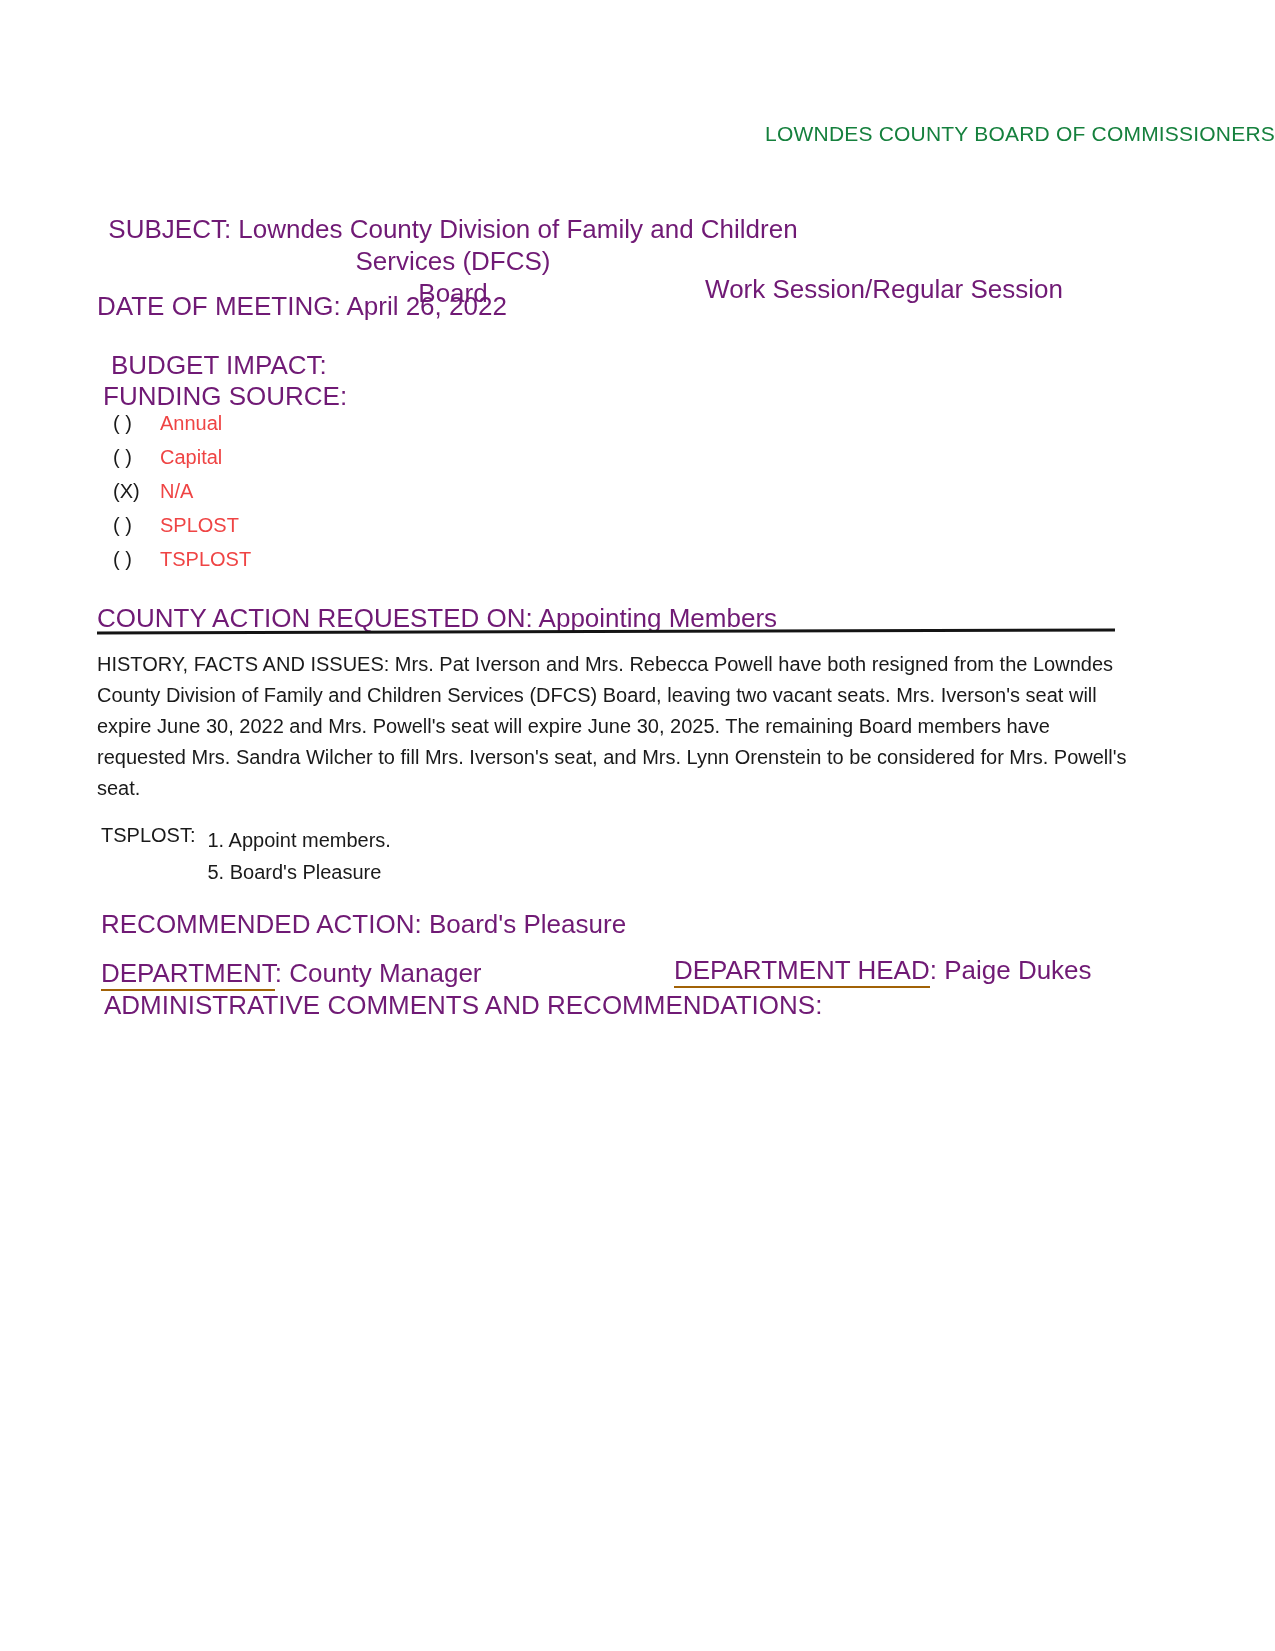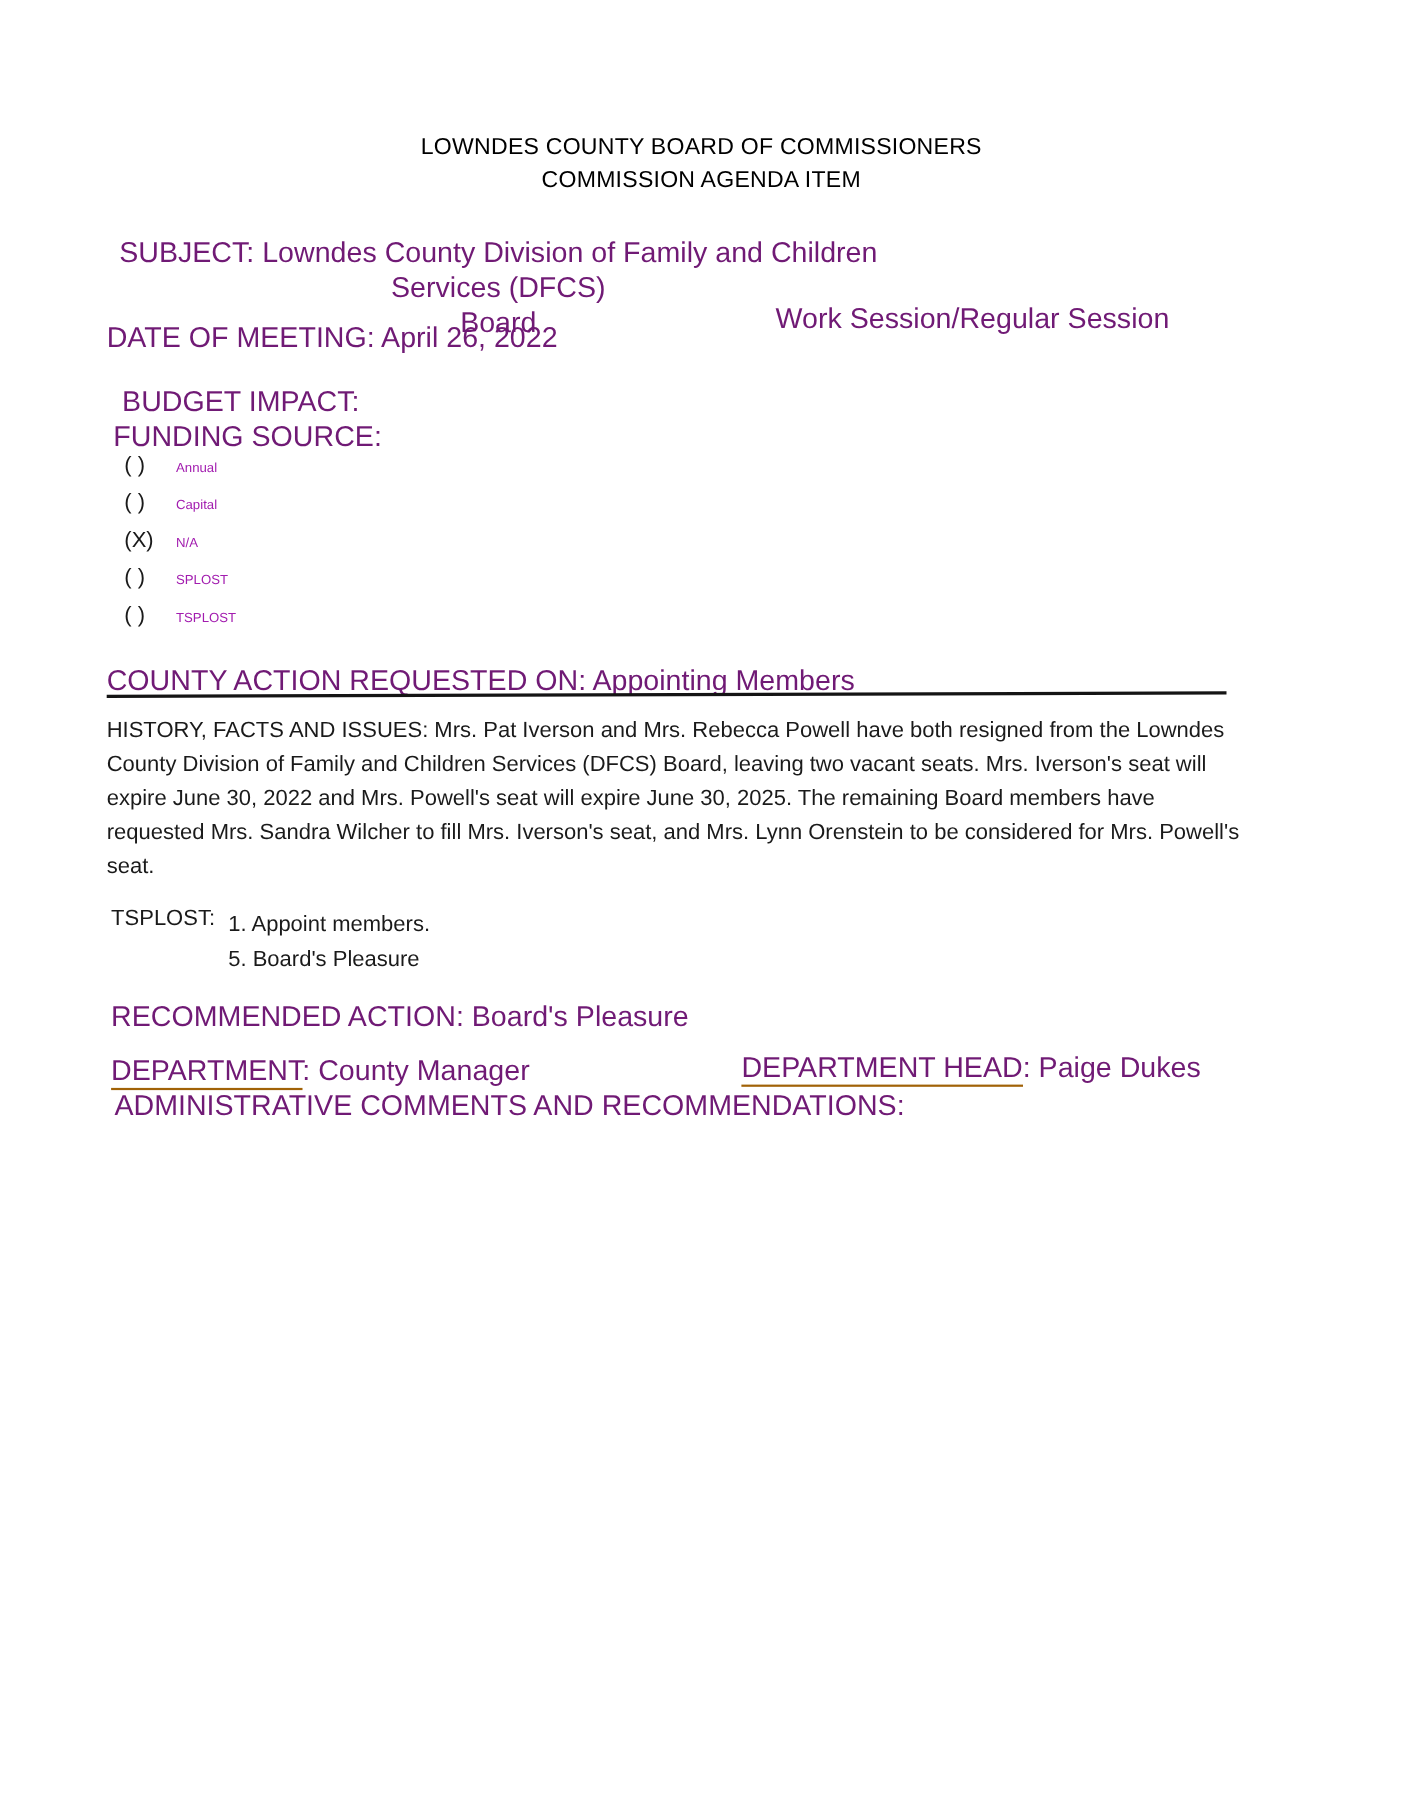--- a/index.html
+++ b/index.html
@@ -10,41 +10,41 @@
     height: 1651px;
     background: #ffffff;
     font-family: "Liberation Sans", sans-serif;
     color: #1a1a1a;
     overflow: hidden;
     margin: 0 auto;
   }
   .abs { position: absolute; }
   .doc-title {
     left: 0; right: 0;
-    text-align: center;
+    text-align: right;
     font-size: 21px;
     font-weight: 400;
     letter-spacing: 0.2px;
-    color: #000000;
+    color: #15803d;
   }
   .body-text {
     font-size: 26px;
     font-weight: 400;
     color: #701a75;
     text-align: center;
   }
   .subject-block { left: 97px; top: 213px; width: 712px; line-height: 32px; }
   .session-label { right: 212px; top: 274px; }
   .date-line { left: 97px; top: 291px; }
   .budget-line { left: 111px; top: 350px; }
   .funding-line { left: 103px; top: 381px; }
   .funding-list { left: 113px; top: 412px; }
   .funding-row { display: flex; align-items: baseline; height: 34px; }
   .funding-mark { width: 47px; font-size: 20px; color: #1a1a1a; }
-  .funding-label { font-size: 12px; color: #a21caf; }
+  .funding-label { font-size: 20px; color: #ef4444; }
   .county-action { left: 97px; top: 603px; }
   .county-rule {
     left: 97px; top: 630px;
     width: 1018px; height: 3px;
     background: #141414;
     transform: rotate(-0.18deg);
   }
   .history-par {
     left: 97px; top: 649px;
     width: 1040px;
@@ -60,21 +60,20 @@
   .department-head-line { left: 674px; top: 955px; }
   .uline { border-bottom: 2px solid #a16207; padding-bottom: 1px; }
   .admin-line { left: 104px; top: 990px; }
 </style>
 </head>
 <body>
 
 <div class="page">
 
   <div class="abs doc-title" style="top:122px;">LOWNDES COUNTY BOARD OF COMMISSIONERS</div>
-  <div class="abs doc-title" style="top:152px;">COMMISSION AGENDA ITEM</div>
 
   <div class="abs body-text subject-block">
     <div>SUBJECT: Lowndes County Division of Family and Children Services (DFCS)</div>
     <div>Board</div>
   </div>
 
   <div class="abs body-text session-label">Work Session/Regular Session</div>
 
   <div class="abs body-text date-line">DATE OF MEETING: April 26, 2022</div>
 

